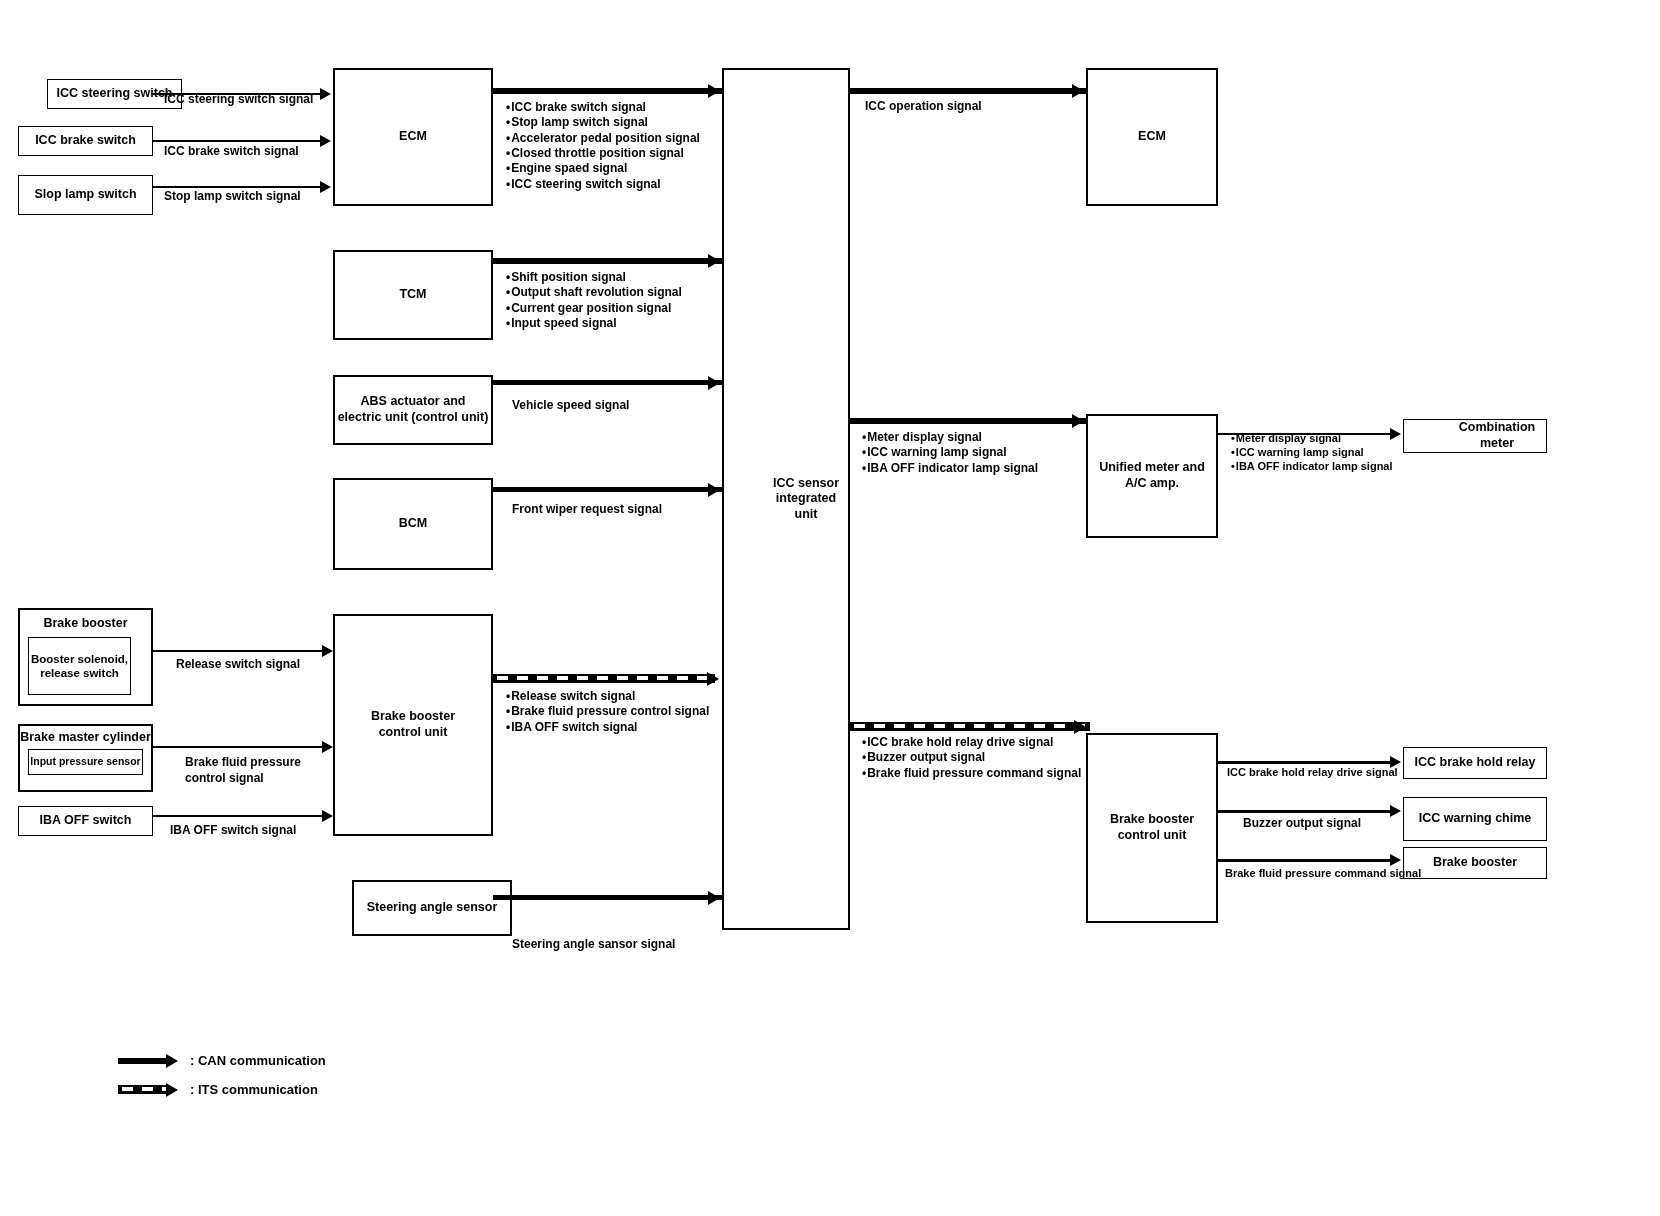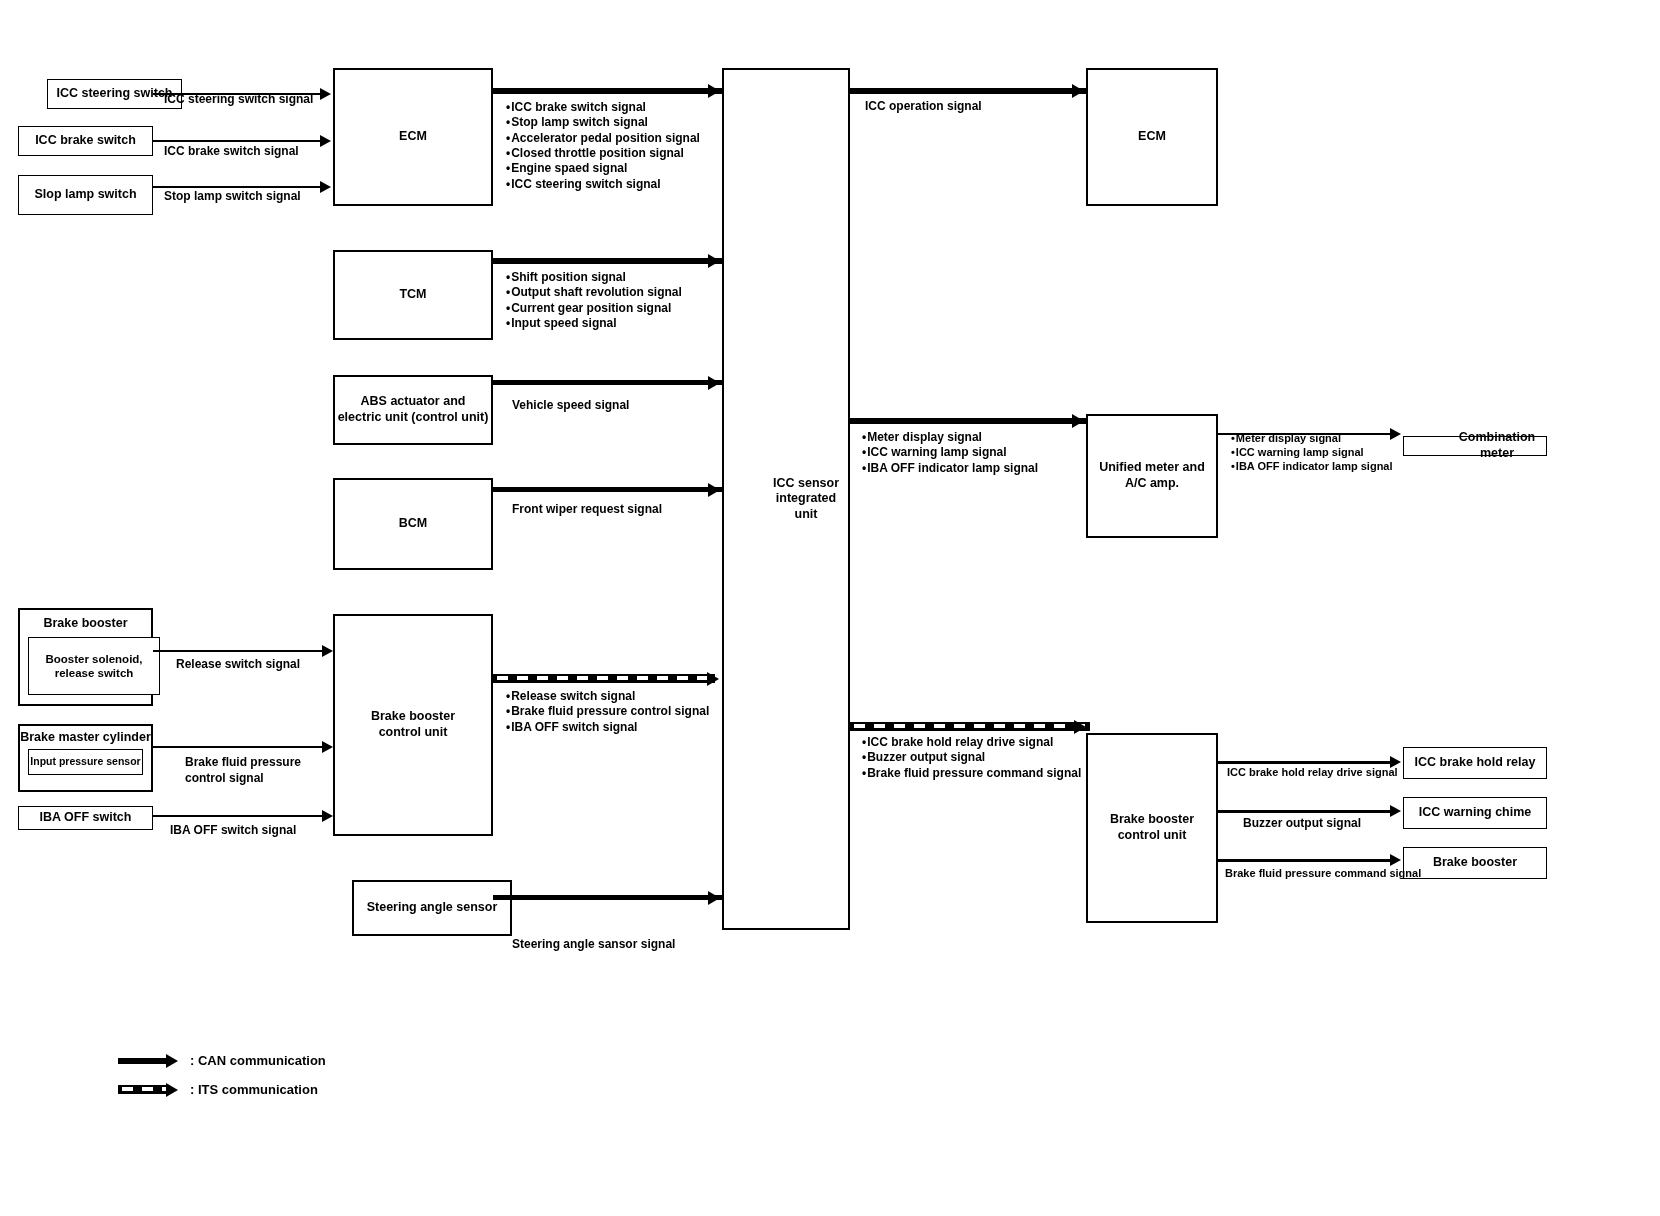--- a/index.html
+++ b/index.html
@@ -149,37 +149,37 @@
   <div class="lbl" style="left:512px;top:398px;">Vehicle speed signal</div>
 
   <div class="box" style="left:333px;top:478px;width:160px;height:92px;">BCM</div>
 
   <div class="hline" style="left:493px;top:487px;width:230px;height:5px;"></div>
   <div class="ah" style="left:708px;top:483px;"></div>
   <div class="lbl" style="left:512px;top:502px;">Front wiper request signal</div>
 
   <div class="grpbox" style="left:18px;top:608px;width:135px;height:98px;"></div>
   <div class="grp-title" style="left:18px;top:616px;width:135px;">Brake booster</div>
-  <div class="box inner" style="left:28px;top:637px;width:132px;height:58px;text-align:center;">Booster solenoid,
+  <div class="box inner" style="left:28px;top:637px;width:103px;height:58px;text-align:center;">Booster solenoid,
 release switch</div>
 
   <div class="hline" style="left:153px;top:650px;width:170px;height:2px;"></div>
   <div class="ah small" style="left:322px;top:645px;"></div>
   <div class="lbl" style="left:176px;top:657px;">Release switch signal</div>
 
   <div class="grpbox" style="left:18px;top:724px;width:135px;height:68px;"></div>
   <div class="grp-title" style="left:18px;top:730px;width:135px;">Brake master cylinder</div>
   <div class="box inner" style="left:28px;top:749px;width:115px;height:26px;font-size:10.5px;">Input pressure sensor</div>
 
   <div class="hline" style="left:153px;top:746px;width:170px;height:2px;"></div>
   <div class="ah small" style="left:322px;top:741px;"></div>
   <div class="lbl" style="left:185px;top:755px;">Brake fluid pressure
 control signal</div>
 
-  <div class="box thin" style="left:18px;top:806px;width:135px;height:24px;">IBA OFF switch</div>
+  <div class="box thin" style="left:18px;top:806px;width:135px;height:30px;">IBA OFF switch</div>
   <div class="hline" style="left:153px;top:815px;width:170px;height:2px;"></div>
   <div class="ah small" style="left:322px;top:810px;"></div>
   <div class="lbl" style="left:170px;top:823px;">IBA OFF switch signal</div>
 
   <div class="box" style="left:333px;top:614px;width:160px;height:222px;">Brake booster
 control unit</div>
 
   <div class="dash" style="left:493px;top:674px;width:222px;"></div>
   <div class="ah" style="left:707px;top:672px;"></div>
   <div class="bullets" style="left:506px;top:689px;">
@@ -204,21 +204,21 @@
   <div class="box" style="left:1086px;top:414px;width:132px;height:124px;">Unified meter and
 A/C amp.</div>
   <div class="hline" style="left:850px;top:418px;width:238px;height:6px;"></div>
   <div class="ah" style="left:1072px;top:414px;"></div>
   <div class="bullets" style="left:862px;top:430px;">
     <div>Meter display signal</div>
     <div>ICC warning lamp signal</div>
     <div>IBA OFF indicator lamp signal</div>
   </div>
 
-  <div class="box thin" style="left:1403px;top:436px;width:144px;height:20px;padding-left:44px;">Combination meter</div>
+  <div class="box thin" style="left:1403px;top:419px;width:144px;height:34px;padding-left:44px;">Combination meter</div>
   <div class="hline" style="left:1218px;top:433px;width:174px;height:2px;"></div>
   <div class="ah small" style="left:1390px;top:428px;"></div>
   <div class="bullets" style="left:1231px;top:431px;font-size:11px;">
     <div>Meter display signal</div>
     <div>ICC warning lamp signal</div>
     <div>IBA OFF indicator lamp signal</div>
   </div>
 
   <div class="box" style="left:1086px;top:733px;width:132px;height:190px;">Brake booster
 control unit</div>
@@ -228,21 +228,21 @@
     <div>ICC brake hold relay drive signal</div>
     <div>Buzzer output signal</div>
     <div>Brake fluid pressure command signal</div>
   </div>
 
   <div class="box thin" style="left:1403px;top:747px;width:144px;height:32px;">ICC brake hold relay</div>
   <div class="hline" style="left:1218px;top:761px;width:174px;height:3px;"></div>
   <div class="ah small" style="left:1390px;top:756px;"></div>
   <div class="lbl sm" style="left:1227px;top:765px;">ICC brake hold relay drive signal</div>
 
-  <div class="box thin" style="left:1403px;top:797px;width:144px;height:32px;">ICC warning chime</div>
+  <div class="box thin" style="left:1403px;top:797px;width:144px;height:44px;">ICC warning chime</div>
   <div class="hline" style="left:1218px;top:810px;width:174px;height:3px;"></div>
   <div class="ah small" style="left:1390px;top:805px;"></div>
   <div class="lbl" style="left:1243px;top:816px;">Buzzer output signal</div>
 
   <div class="box thin" style="left:1403px;top:847px;width:144px;height:32px;">Brake booster</div>
   <div class="hline" style="left:1218px;top:859px;width:174px;height:3px;"></div>
   <div class="ah small" style="left:1390px;top:854px;"></div>
   <div class="lbl sm" style="left:1225px;top:866px;">Brake fluid pressure command signal</div>
 
   <div class="hline" style="left:118px;top:1058px;width:52px;height:6px;"></div>

